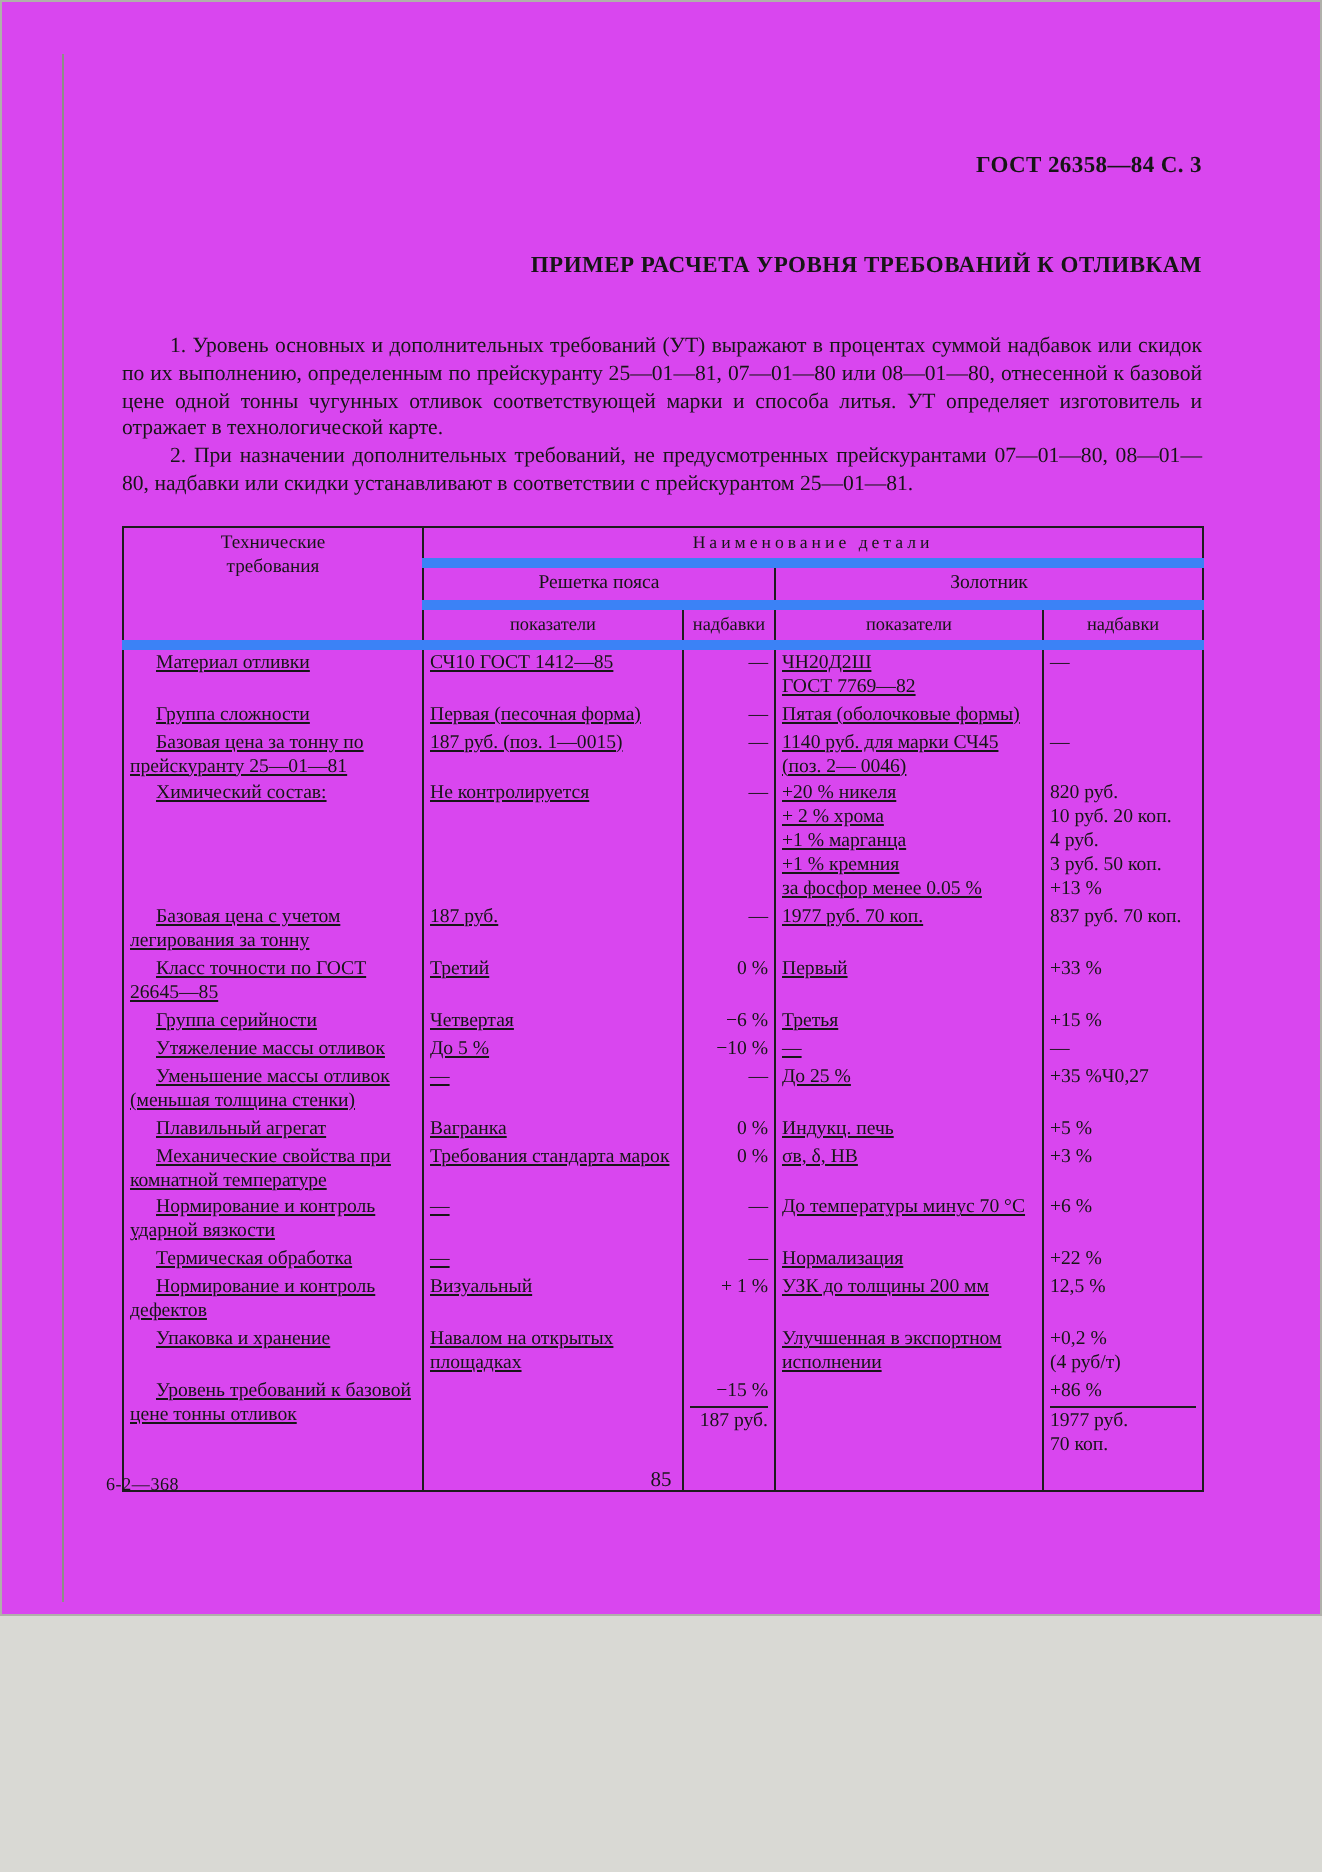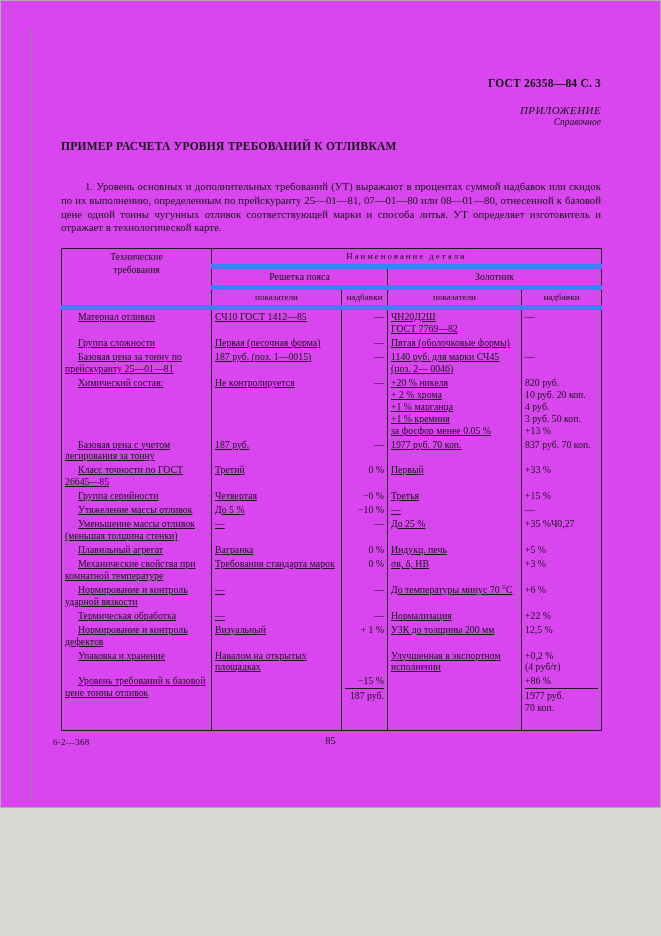--- a/index.html
+++ b/index.html
@@ -23,21 +23,21 @@
     background:#8d8d86;
   }
   .content{position:absolute;left:60px;top:76px;width:540px;}
   .doc-ref{
     text-align:right;font-weight:bold;font-size:11.5px;letter-spacing:.2px;
   }
   .annex{margin-top:15px;text-align:right;font-style:italic;}
   .annex-label{font-size:11px;letter-spacing:.4px;}
   .annex-type{font-size:9.5px;margin-top:1px;}
   .title{
-    margin:13px 0 0 0;text-align:left;font-weight:bold;
+    margin:38px 0 0 0;text-align:right;font-weight:bold;
     font-size:11.5px;letter-spacing:.25px;
   }
   .paras{margin-top:28px;}
   .para{
     margin:0;font-size:10.8px;line-height:1.28;
     text-align:justify;text-indent:24px;
   }
   
   table.req-table{
     margin-top:13px;width:540px;table-layout:fixed;
@@ -71,29 +71,26 @@
 </style>
 </head>
 <body>
 
 <div class="page">
   <div class="gutter-line"></div>
 
   <div class="content">
     <div class="doc-ref">ГОСТ 26358—84 С. 3</div>
 
-    <div class="annex">
-      <div class="annex-label">ПРИЛОЖЕНИЕ</div>
-      <div class="annex-type">Справочное</div>
-    </div>
 
     <h1 class="title">ПРИМЕР РАСЧЕТА УРОВНЯ ТРЕБОВАНИЙ К ОТЛИВКАМ</h1>
 
     <div class="paras">
       <p class="para">1. Уровень основных и дополнительных требований (УТ) выражают в процентах суммой надбавок или скидок по их выполнению, определенным по прейскуранту 25—01—81, 07—01—80 или 08—01—80, отнесенной к базовой цене одной тонны чугунных отливок соответствующей марки и способа литья. УТ определяет изготовитель и отражает в технологической карте.</p>
+      <p class="para">2. При назначении дополнительных требований,  не предусмотренных прейскурантами 07—01—80, 08—01—80, надбавки или скидки устанавливают в соответствии с прейскурантом 25—01—81.</p>
     </div>
 
     <table class="req-table">
       <colgroup>
         <col style="width:150px">
           <col style="width:130px">
           <col style="width:46px">
           <col style="width:134px">
           <col style="width:80px">
       </colgroup>

